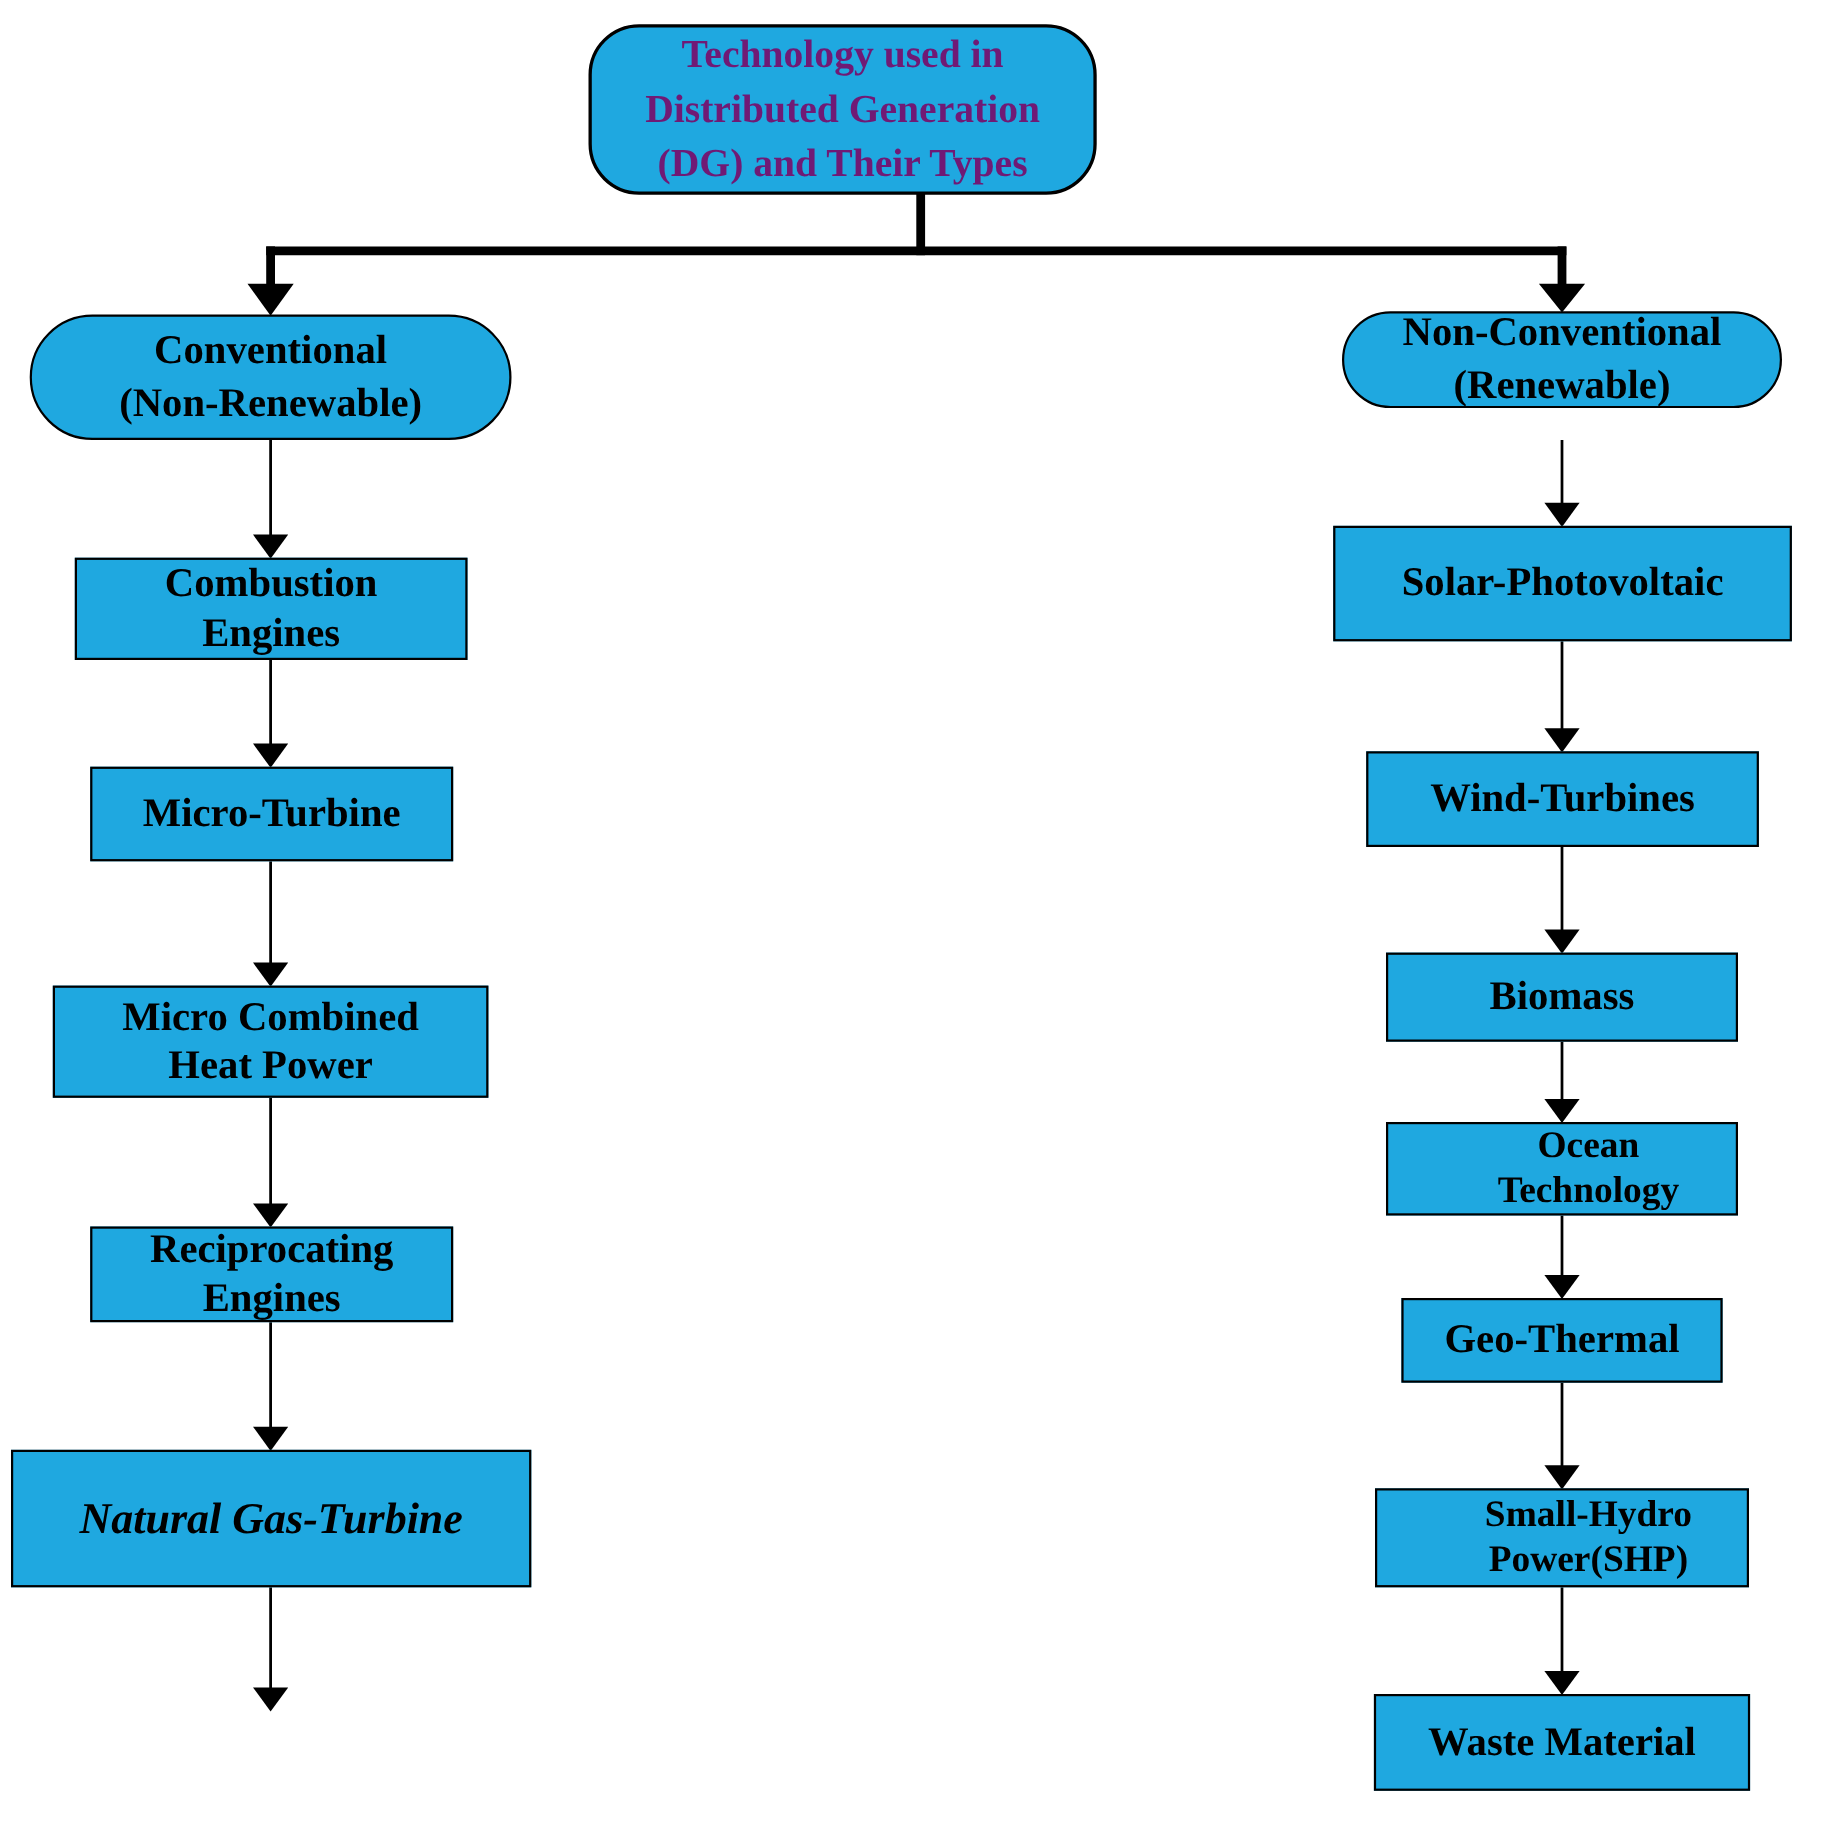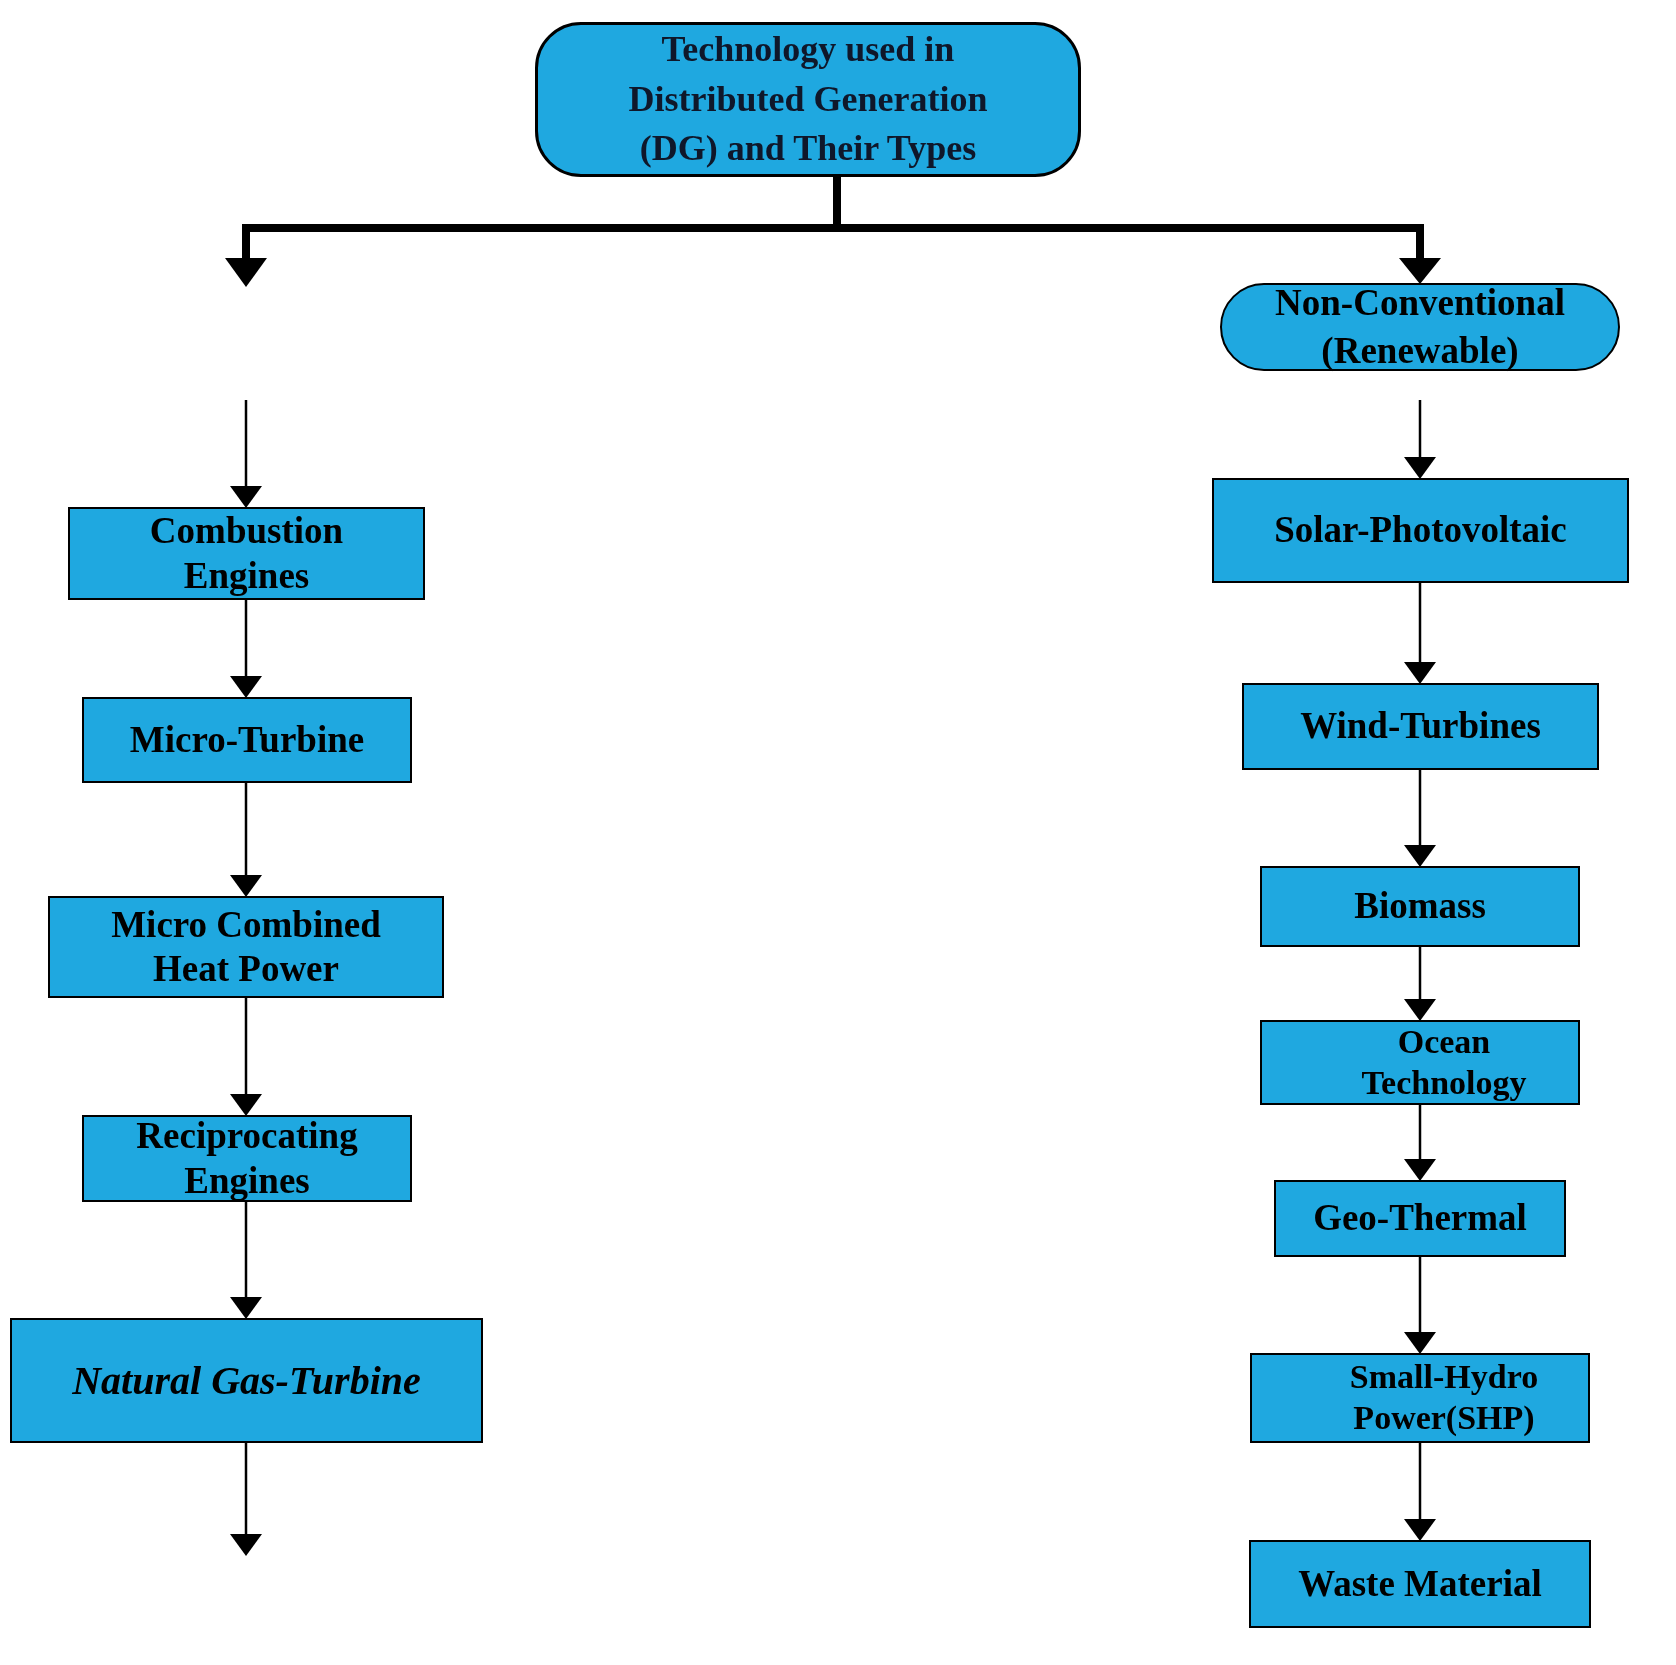--- a/index.html
+++ b/index.html
@@ -114,24 +114,26 @@
     <g>
       <line class="thin" x1="1420" y1="1257" x2="1420" y2="1333"></line>
       <polygon points="1404,1332 1436,1332 1420,1354"></polygon>
     </g>
     <g>
       <line class="thin" x1="1420" y1="1443" x2="1420" y2="1520"></line>
       <polygon points="1404,1519 1436,1519 1420,1541"></polygon>
     </g>
   </svg>
 
-  <div class="node root" style="left: 535px; top: 22px; width: 546px; height: 155px; background-color: rgb(31, 168, 224); border-color: rgb(0, 0, 0); color: #0f172a;">Technology used in
+  <div class="node root" style="left: 535px; top: 22px; width: 462px; height: 155px; background-color: rgb(31, 168, 224); border-color: rgb(0, 0, 0); color: #701a75;">Technology used in
 Distributed Generation
 (DG) and Their Types</div>
 
+  <div class="node pill" style="left: 27px; top: 286px; width: 438px; height: 114px; background-color: rgb(31, 168, 224); border-color: rgb(0, 0, 0); color: rgb(0, 0, 0);">Conventional
+(Non-Renewable)</div>
   <div class="node pill" style="left: 1220px; top: 283px; width: 400px; height: 88px; background-color: rgb(31, 168, 224); border-color: rgb(0, 0, 0); color: rgb(0, 0, 0);">Non-Conventional
 (Renewable)</div>
 
   <div class="node" style="left: 68px; top: 507px; width: 357px; height: 93px; background-color: rgb(31, 168, 224); border-color: rgb(0, 0, 0); color: rgb(0, 0, 0);">Combustion
 Engines</div>
   <div class="node" style="left: 82px; top: 697px; width: 330px; height: 86px; background-color: rgb(31, 168, 224); border-color: rgb(0, 0, 0); color: rgb(0, 0, 0);">Micro-Turbine</div>
   <div class="node" style="left: 48px; top: 896px; width: 396px; height: 102px; background-color: rgb(31, 168, 224); border-color: rgb(0, 0, 0); color: rgb(0, 0, 0);">Micro Combined
 Heat Power</div>
   <div class="node" style="left: 82px; top: 1115px; width: 330px; height: 87px; background-color: rgb(31, 168, 224); border-color: rgb(0, 0, 0); color: rgb(0, 0, 0);">Reciprocating
 Engines</div>

